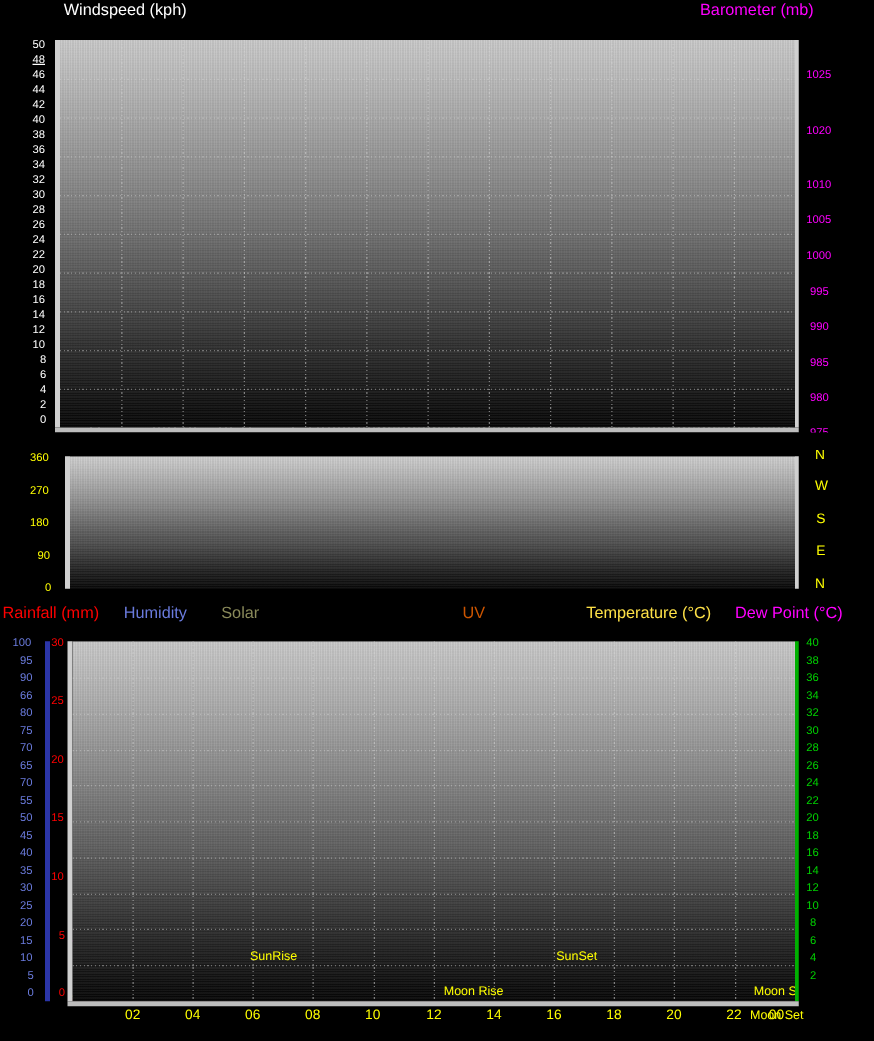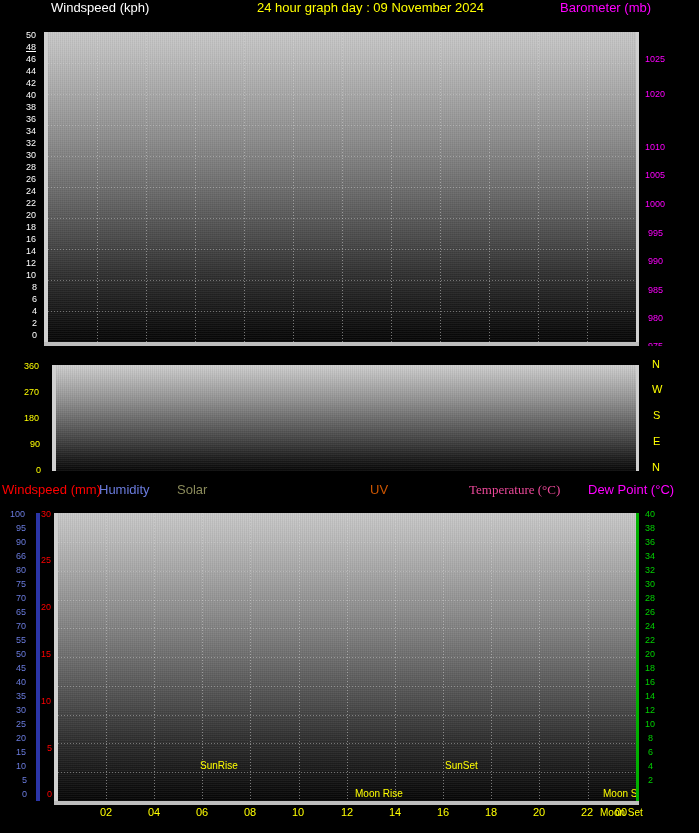--- a/index.html
+++ b/index.html
@@ -39,21 +39,20 @@
   
   .axisbar{position:absolute;background:#b9b9b9;}
   svg{display:block;}
 </style>
 </head>
 <body>
 
 <div class="page">
 
   <div class="lbl t13" style="left:51px;top:1px;color:#ffffff;">Windspeed (kph)</div>
-  <div class="lbl t13" style="left:257px;top:1px;color:#ffff00;">24 hour graph day : 09 November 2024</div>
   <div class="lbl t13" style="left:560px;top:1px;color:#ff00ff;">Barometer (mb)</div>
 
   <div class="panel" style="left:0;top:16px;width:699px;height:330px;">
 
     <div>
       <div class="lbl t9" style="left:26px;top:15px;color:#fff;">50</div>
       <div class="lbl t9" style="left:26px;top:27px;color:#fff;text-decoration:underline;">48</div>
       <div class="lbl t9" style="left:26px;top:39px;color:#fff;">46</div>
       <div class="lbl t9" style="left:26px;top:51px;color:#fff;">44</div>
       <div class="lbl t9" style="left:26px;top:63px;color:#fff;">42</div>
@@ -75,21 +74,21 @@
       <div class="lbl t9" style="left:26px;top:255px;color:#fff;">10</div>
       <div class="lbl t9" style="left:32px;top:267px;color:#fff;">8</div>
       <div class="lbl t9" style="left:32px;top:279px;color:#fff;">6</div>
       <div class="lbl t9" style="left:32px;top:291px;color:#fff;">4</div>
       <div class="lbl t9" style="left:32px;top:303px;color:#fff;">2</div>
       <div class="lbl t9" style="left:32px;top:315px;color:#fff;">0</div>
     </div>
 
     <div>
       <div class="lbl t9" style="left:645px;top:39px;color:#ff00ff;">1025</div>
-      <div class="lbl t9" style="left:645px;top:74px;color:#ff00ff;">1020</div>
+      <div class="lbl t9" style="left:645px;top:84px;color:#ff00ff;">1020</div>
       <div class="lbl t9" style="left:609px;top:98px;color:#ff00ff;">1015</div>
       <div class="lbl t9" style="left:645px;top:127px;color:#ff00ff;">1010</div>
       <div class="lbl t9" style="left:645px;top:155px;color:#ff00ff;">1005</div>
       <div class="lbl t9" style="left:645px;top:184px;color:#ff00ff;">1000</div>
       <div class="lbl t9" style="left:648px;top:213px;color:#ff00ff;">995</div>
       <div class="lbl t9" style="left:648px;top:241px;color:#ff00ff;">990</div>
       <div class="lbl t9" style="left:648px;top:270px;color:#ff00ff;">985</div>
       <div class="lbl t9" style="left:648px;top:298px;color:#ff00ff;">980</div>
       <div class="lbl t9" style="left:648px;top:326px;color:#ff00ff;">975</div>
     </div>
@@ -386,25 +385,25 @@
     <div>
       <div class="lbl t11" style="left:652px;top:-1px;color:#ffff00;">N</div>
       <div class="lbl t11" style="left:652px;top:24px;color:#ffff00;">W</div>
       <div class="lbl t11" style="left:653px;top:50px;color:#ffff00;">S</div>
       <div class="lbl t11" style="left:653px;top:76px;color:#ffff00;">E</div>
       <div class="lbl t11" style="left:652px;top:102px;color:#ffff00;">N</div>
     </div>
   </div>
 
   <div>
-    <div class="lbl t13" style="left:2px;top:483px;color:#ff0000;">Windspeed (mm)</div>
+    <div class="lbl t13" style="left:2px;top:483px;color:#ff0000;">Rainfall (mm)</div>
     <div class="lbl t13" style="left:99px;top:483px;color:#6a7bdd;">Humidity</div>
     <div class="lbl t13" style="left:177px;top:483px;color:#8a8a5a;">Solar</div>
     <div class="lbl t13" style="left:370px;top:483px;color:#cc5500;">UV</div>
-    <div class="lbl t13" style="left:469px;top:483px;color:#ec4899;font-family:Liberation Serif, serif;">Temperature (°C)</div>
+    <div class="lbl t13" style="left:469px;top:483px;color:#fde047;">Temperature (°C)</div>
     <div class="lbl t13" style="left:588px;top:483px;color:#ff00ff;">Dew Point (°C)</div>
   </div>
 
   <div class="panel" style="left:0;top:505px;width:699px;height:328px;">
 
     <div>
       <div class="lbl t9" style="left:10px;top:5px;color:#6a7bdd;">100</div>
       <div class="lbl t9" style="left:16px;top:19px;color:#6a7bdd;">95</div>
       <div class="lbl t9" style="left:16px;top:33px;color:#6a7bdd;">90</div>
       <div class="lbl t9" style="left:16px;top:47px;color:#6a7bdd;">66</div>

